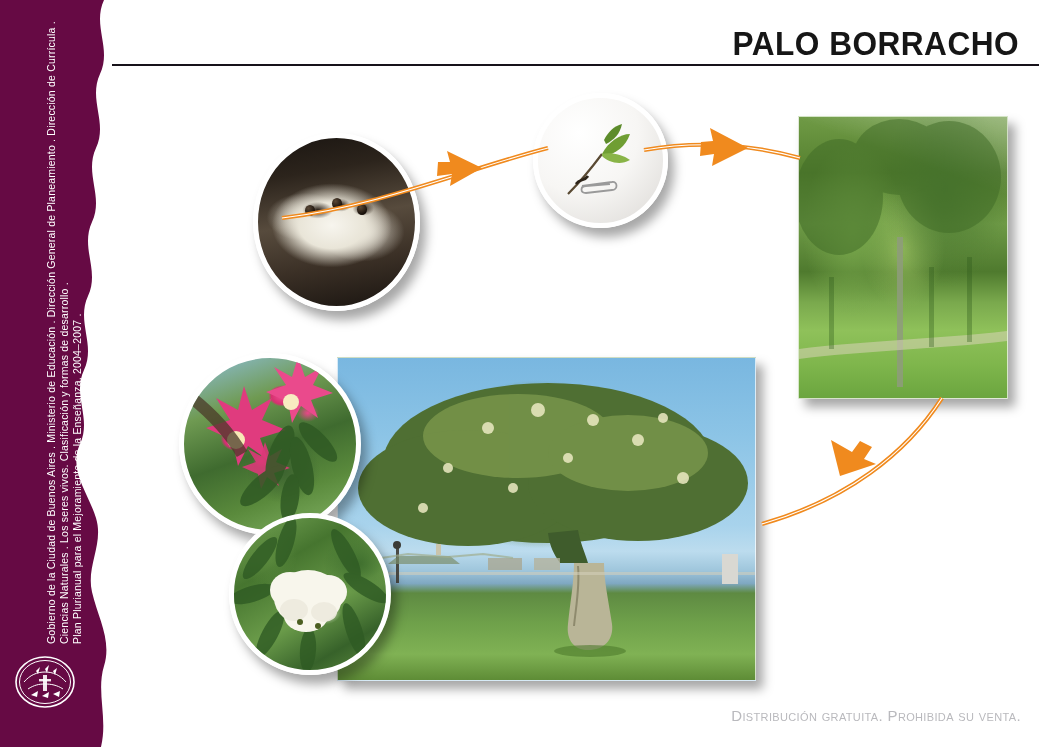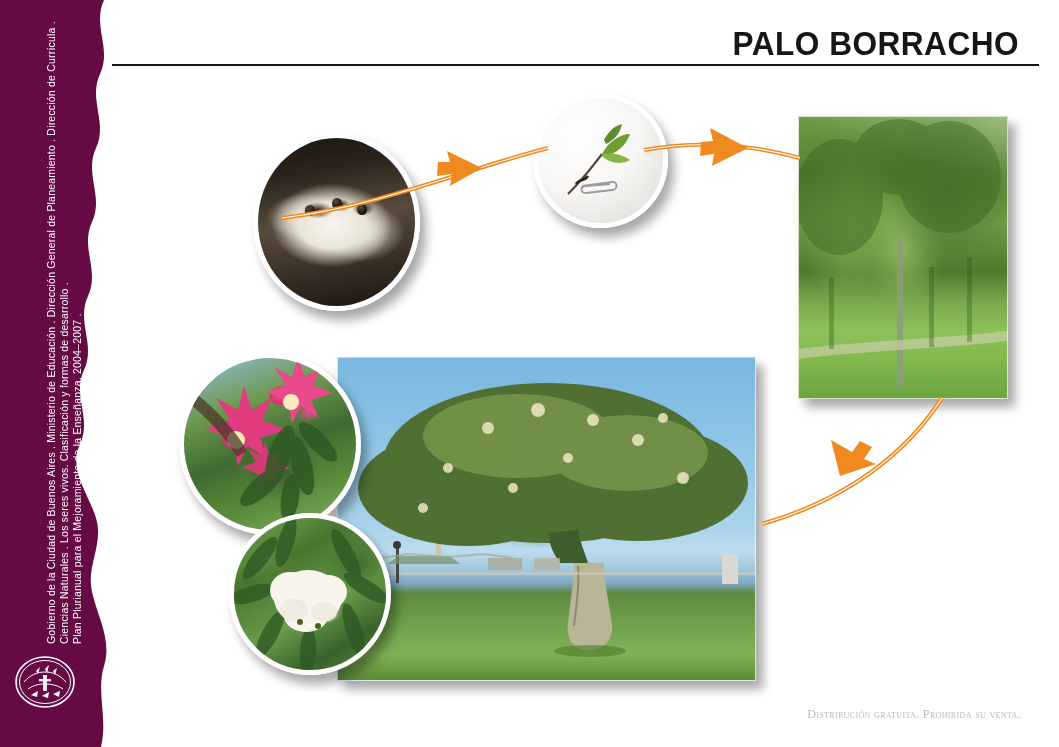--- a/index.html
+++ b/index.html
@@ -78,22 +78,22 @@
     width: 927px;
     height: 2px;
     background: #17121a;
   }
 
   
   #footer-note {
     position: absolute;
     right: 38px;
     top: 707px;
-    font-family: Liberation Serif, serif;
-    font-size: 12px;
+    font-family: Liberation Sans, sans-serif;
+    font-size: 15px;
     font-variant: small-caps;
     letter-spacing: .35px;
     color: #b9b9bd;
   }
 
   
   .photo {
     position: absolute;
     background-repeat: no-repeat;
     background-size: cover;

